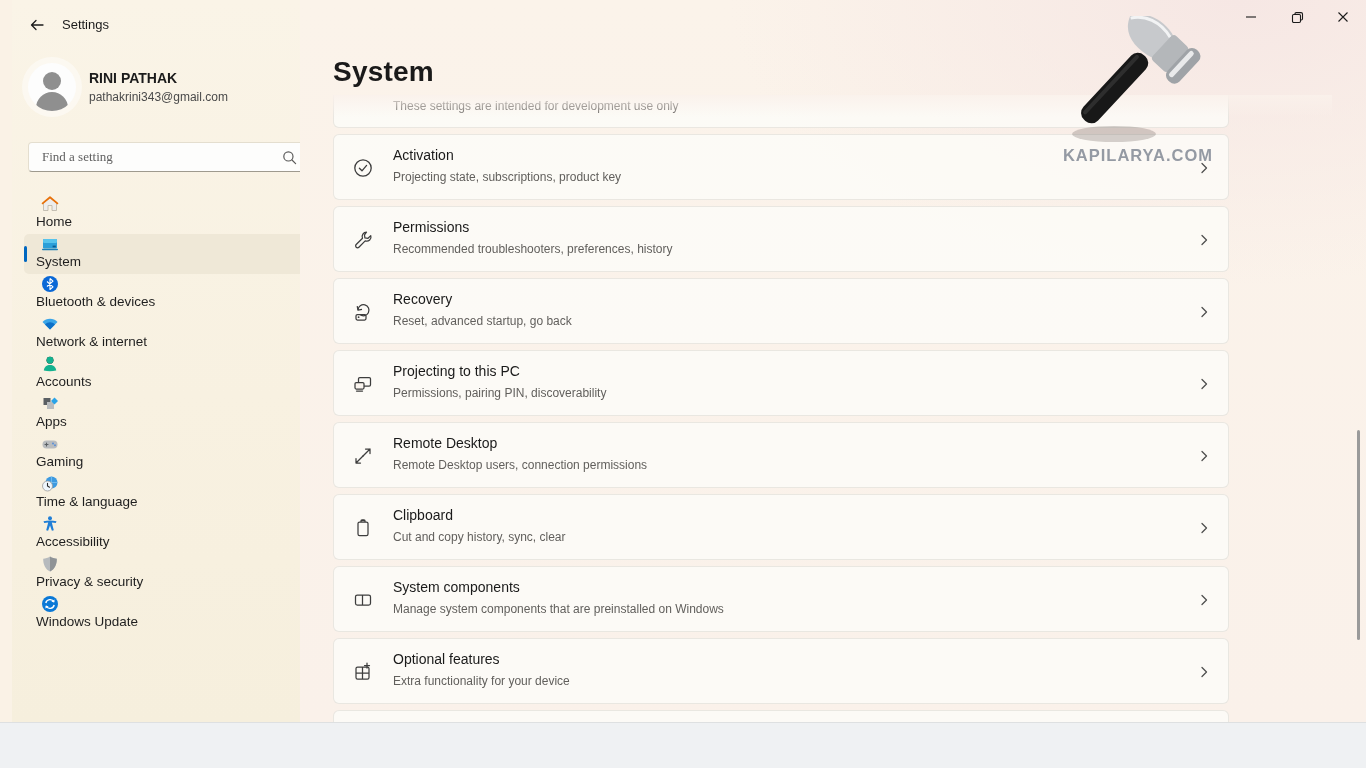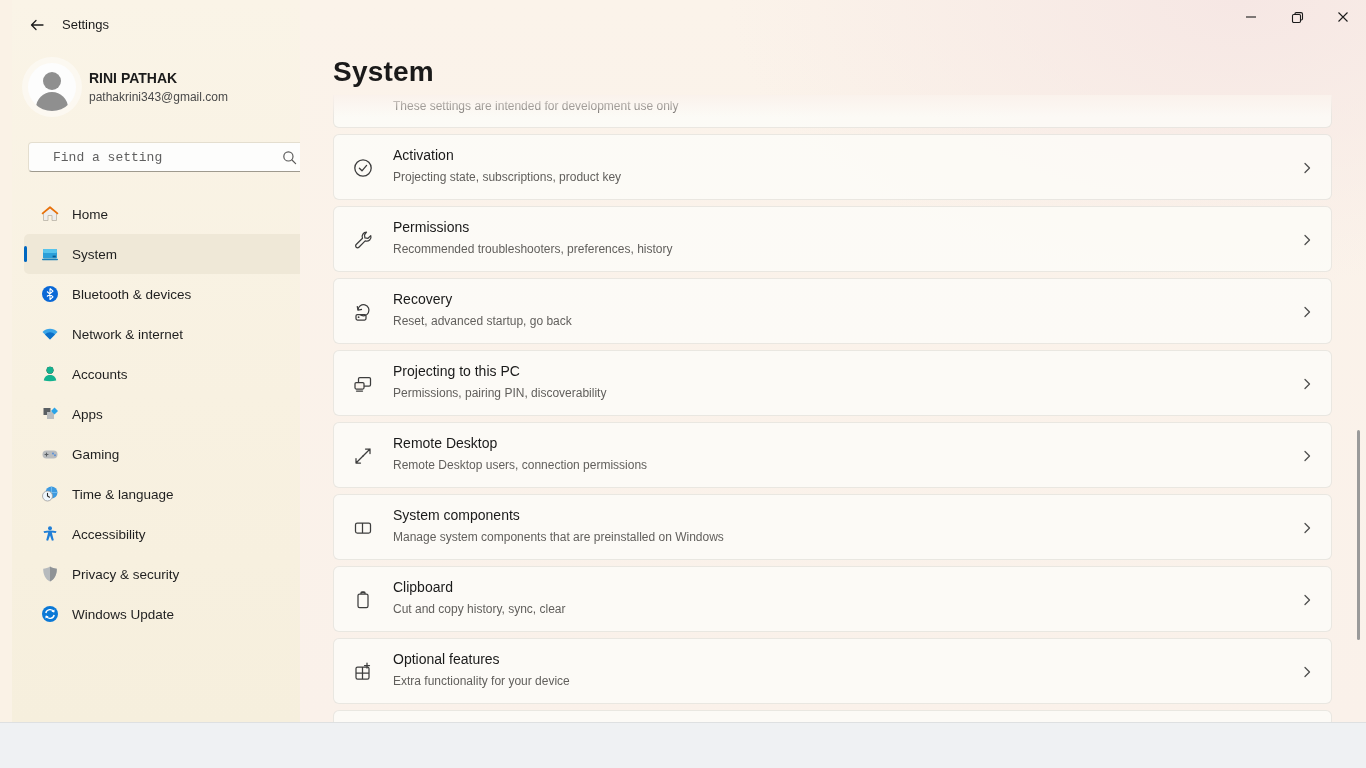--- a/index.html
+++ b/index.html
@@ -15,41 +15,41 @@
   .app-title { position:absolute; left:50px; top:17px; font-size:13px; color:#1b1b1b; }
   .profile { position:absolute; left:16px; top:58px; width:270px; height:58px; display:flex; align-items:center; }
   .avatar { width:48px; height:48px; border-radius:50%; background:#fdfdfd; box-shadow:0 0 0 6px rgba(255,255,255,0.45); position:relative; overflow:hidden; flex:0 0 auto; }
   .avatar .head { position:absolute; left:15px; top:9px; width:18px; height:18px; border-radius:50%; background:#8f8f8f; }
   .avatar .body { position:absolute; left:8px; top:29px; width:32px; height:20px; border-radius:16px 16px 4px 4px; background:#8f8f8f; }
   .profile-text { margin-left:13px; }
   .profile-name { font-size:14px; font-weight:bold; color:#1b1b1b; }
   .profile-email { font-size:12px; color:#4a4a4a; margin-top:4px; }
   .find-box { position:absolute; left:16px; top:142px; width:280px; height:30px; background:#fdfdfc;
     border:1px solid #e4decf; border-bottom:1px solid #9e9a8e; border-radius:4px; display:flex; align-items:center; }
-  .find-box input { flex:1; border:none; outline:none; background:transparent; font-family:Liberation Mono, monospace; font-size:13px; color:#3a3a3a; padding:0 8px 0 24px; }
+  .find-box input { flex:1; border:none; outline:none; background:transparent; font-family:Liberation Serif, serif; font-size:13px; color:#3a3a3a; padding:0 8px 0 13px; }
   .find-box input::placeholder { color:#5f5f5f; opacity:1; }
   .find-box .mag { margin-right:10px; display:flex; }
 
   .nav { position:absolute; left:12px; top:194px; width:284px; }
-  .nav-item { position:relative; height:40px; border-radius:5px; display:flex; align-items:center; cursor:pointer; }
+  .nav-item { position:relative; height:40px; border-radius:5px; display:flex; cursor:pointer;flex-direction:column; }
   .nav-item.selected { background:#efe8d7; }
   .nav-item .acc-bar { display:none; }
   .nav-item.selected .acc-bar { display:block; position:absolute; left:0; top:12px; width:3px; height:16px; border-radius:2px; background:#0067c0; }
   .nav-ic { width:20px; height:20px; margin-left:16px; display:flex; align-items:center; justify-content:center; flex:0 0 auto; }
   .nav-label { margin-left:12px; font-size:13.5px; color:#1f1f1f; }
 
   
   .main { position:absolute; left:300px; top:0; width:1066px; height:722px;
     background:
       radial-gradient(820px 460px at 88% 0%, #f6e7e4 0%, rgba(246,231,228,0) 62%),
       linear-gradient(180deg, #fbf3ea 0%, #faf1ea 100%); }
   .page-title { position:absolute; left:33px; top:56px; font-size:28px; font-weight:600; color:#1a1a1a; letter-spacing:0.2px; }
 
   .list-viewport { position:absolute; left:33px; top:95px; width:999px; height:627px; overflow:hidden; }
-  .card { position:relative; width:999px; height:66px; background:rgba(253,252,249,0.78);
+  .card { position:relative; width:896px; height:66px; background:rgba(253,252,249,0.78);
     border:1px solid rgba(110,100,90,0.13); border-radius:6px; margin-bottom:6px; cursor:pointer; }
   .card.partial-top { margin-top:-33px; }
   .card-ic { position:absolute; left:18px; top:22px; width:22px; height:22px; display:flex; align-items:center; justify-content:center; }
   .card.partial-top .card-ic { top:22px; }
   .card-title { position:absolute; left:59px; top:12px; font-size:14px; color:#1a1a1a; }
   .card-sub { position:absolute; left:59px; top:35px; font-size:12px; color:#615f5c; }
   .card-chev { position:absolute; right:16px; top:25px; width:16px; height:16px; }
   .fade-top { position:absolute; left:33px; top:95px; width:999px; height:22px; pointer-events:none;
     background:linear-gradient(180deg, rgba(250,241,235,0.9), rgba(250,241,235,0)); }
   .scroll-thumb { position:absolute; left:1057px; top:430px; width:3px; height:210px; background:#9a9a9a; border-radius:2px; cursor:pointer; }
@@ -333,43 +333,43 @@
         <span class="card-chev">
           <svg width="16" height="16" viewBox="0 0 16 16">
               <path d="M6 3.5 L10.5 8 L6 12.5" fill="none" stroke="#4f4f4f" stroke-width="1.3" stroke-linecap="round" stroke-linejoin="round"></path>
             </svg>
         </span>
       </div>
 
       <div class="card">
         <span class="card-ic">
           <svg width="22" height="22" viewBox="0 0 22 22">
-              <rect x="3.5" y="6" width="15" height="10" rx="1.8" fill="none" stroke="#3d3d3d" stroke-width="1.25"></rect>
-              <path d="M10.5 6 V16" stroke="#3d3d3d" stroke-width="1.25"></path>
-            </svg>
-        </span>
-        <div class="card-title">System components</div>
-        <div class="card-sub">Manage system components that are preinstalled on Windows</div>
-        <span class="card-chev">
-          <svg width="16" height="16" viewBox="0 0 16 16">
-              <path d="M6 3.5 L10.5 8 L6 12.5" fill="none" stroke="#4f4f4f" stroke-width="1.3" stroke-linecap="round" stroke-linejoin="round"></path>
-            </svg>
-        </span>
-      </div>
-
-      <div class="card">
-        <span class="card-ic">
-          <svg width="22" height="22" viewBox="0 0 22 22">
               <rect x="6" y="5" width="10" height="13.5" rx="1.6" fill="none" stroke="#3d3d3d" stroke-width="1.25"></rect>
               <path d="M9 5 V3.8 a1 1 0 0 1 1 -1 h2 a1 1 0 0 1 1 1 V5" fill="none" stroke="#3d3d3d" stroke-width="1.25"></path>
               <path d="M9 3.6 H13" stroke="#3d3d3d" stroke-width="1.25"></path>
             </svg>
         </span>
         <div class="card-title">Clipboard</div>
         <div class="card-sub">Cut and copy history, sync, clear</div>
+        <span class="card-chev">
+          <svg width="16" height="16" viewBox="0 0 16 16">
+              <path d="M6 3.5 L10.5 8 L6 12.5" fill="none" stroke="#4f4f4f" stroke-width="1.3" stroke-linecap="round" stroke-linejoin="round"></path>
+            </svg>
+        </span>
+      </div>
+
+      <div class="card">
+        <span class="card-ic">
+          <svg width="22" height="22" viewBox="0 0 22 22">
+              <rect x="3.5" y="6" width="15" height="10" rx="1.8" fill="none" stroke="#3d3d3d" stroke-width="1.25"></rect>
+              <path d="M10.5 6 V16" stroke="#3d3d3d" stroke-width="1.25"></path>
+            </svg>
+        </span>
+        <div class="card-title">System components</div>
+        <div class="card-sub">Manage system components that are preinstalled on Windows</div>
         <span class="card-chev">
           <svg width="16" height="16" viewBox="0 0 16 16">
               <path d="M6 3.5 L10.5 8 L6 12.5" fill="none" stroke="#4f4f4f" stroke-width="1.3" stroke-linecap="round" stroke-linejoin="round"></path>
             </svg>
         </span>
       </div>
 
       <div class="card">
         <span class="card-ic">
           <svg width="22" height="22" viewBox="0 0 22 22">
@@ -406,20 +406,35 @@
           </svg>
       </div>
       <div class="wc-btn">
         <svg width="12" height="12" viewBox="0 0 12 12">
             <path d="M1.5 1.5 L10.5 10.5 M10.5 1.5 L1.5 10.5" stroke="#1b1b1b" stroke-width="1.1"></path>
           </svg>
       </div>
     </div>
   </div>
 
+  <div class="watermark">
+    <svg width="165" height="130" viewBox="0 0 165 130">
+      <ellipse cx="58" cy="118" rx="42" ry="8" fill="rgba(90,80,75,0.25)"></ellipse>
+      <g transform="rotate(43 80 55)">
+        <rect x="66" y="38" width="20" height="88" rx="9" fill="#181818"></rect>
+        <rect x="69" y="42" width="4" height="80" rx="2" fill="#2e2e2e"></rect>
+        <path d="M38 18 C46 4 66 -2 84 4 L84 34 C62 40 44 36 38 18 Z" fill="#c7c9cc"></path>
+        <path d="M40 20 C48 8 64 2 82 7" fill="none" stroke="#f2f3f4" stroke-width="3"></path>
+        <rect x="82" y="2" width="22" height="34" rx="4" fill="#b4b7ba"></rect>
+        <rect x="103" y="-2" width="16" height="42" rx="7" fill="#9fa3a7"></rect>
+        <rect x="106" y="2" width="5" height="34" rx="2.5" fill="#e9eaeb"></rect>
+      </g>
+    </svg>
+    <div class="wm-text">KAPILARYA.COM</div>
+  </div>
 
   <div class="taskbar">
 
     
 
     
 
     
 
     

